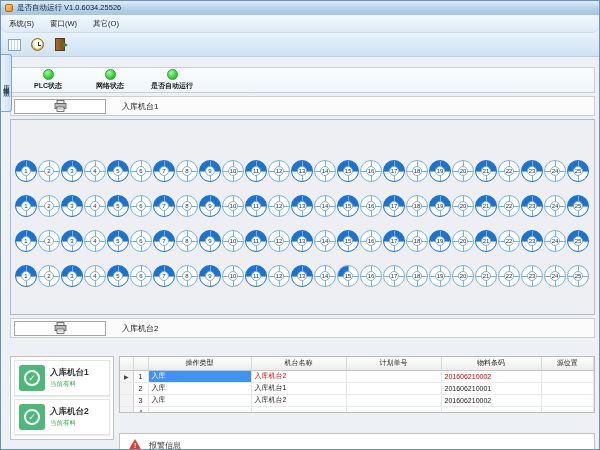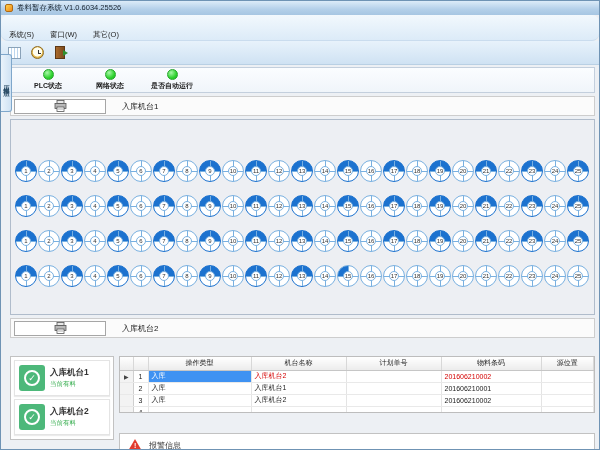--- a/index.html
+++ b/index.html
@@ -8,21 +8,21 @@
   .window { position:relative; width:600px; height:450px; background:#edf0f4;
             border:1px solid #6f93b4; overflow:hidden; }
 
   
   .titlebar { height:14px; display:flex; align-items:center; gap:4px; padding:0 4px;
               background:linear-gradient(180deg,#dcebf8,#b3cfe9 60%,#a6c6e2); }
   .app-icon { width:8px; height:8px; flex:none;
               background:linear-gradient(135deg,#ffd24a,#f08a1d);
               border:1px solid #b06a10; border-radius:2px; }
   .title-text { font-size:7.5px; color:#16232f; white-space:nowrap; }
-  .menubar { height:26px; display:flex; align-items:flex-end;
+  .menubar { height:18px; display:flex; align-items:center;
              background:linear-gradient(180deg,#f2f8fd,#dcebf8); border-bottom:1px solid #cadcee;border-radius:7px; }
   .menu-item { font-size:7.5px; color:#1d1d1d; padding:0 8px; cursor:default; }
   .toolbar { height:24px; display:flex; align-items:center; gap:3px; padding-left:3px;
              background:linear-gradient(180deg,#e8f2fb,#cfe2f3); border-bottom:1px solid #b9d0e4; }
   .tool-btn { width:20px; height:20px; display:flex; align-items:center; justify-content:center;
               border:none; background:transparent; border-radius:2px; }
   .icon-grid { width:13px; height:12px; border:1px solid #8aa2b8;
                background:repeating-linear-gradient(90deg,#ffffff 0 2px,#bcd6ee 2px 3px); }
   .icon-clock { width:13px; height:13px; border-radius:50%; position:relative;
                 border:1px solid #8f6a20;
@@ -107,21 +107,21 @@
   .warn::after { content:"!"; position:absolute; left:6px; top:3px; font-size:7px; color:#fff;
                  font-weight:bold; z-index:1; }
   .alarm-label { font-size:8px; color:#333; }
 </style>
 </head>
 <body>
 
 <div class="window">
   <div class="titlebar">
     <span class="app-icon"></span>
-    <span class="title-text">卷料暂存系统 V1.0.6034.25526</span>
+    <span class="title-text">是否自动运行 V1.0.6034.25526</span>
   </div>
 
   <div class="menubar" id="menu-bar">
       <span class="menu-item">系统(S)</span>
       <span class="menu-item">窗口(W)</span>
       <span class="menu-item">其它(O)</span>
     </div>
 
   <div class="toolbar">
     <button class="tool-btn">

